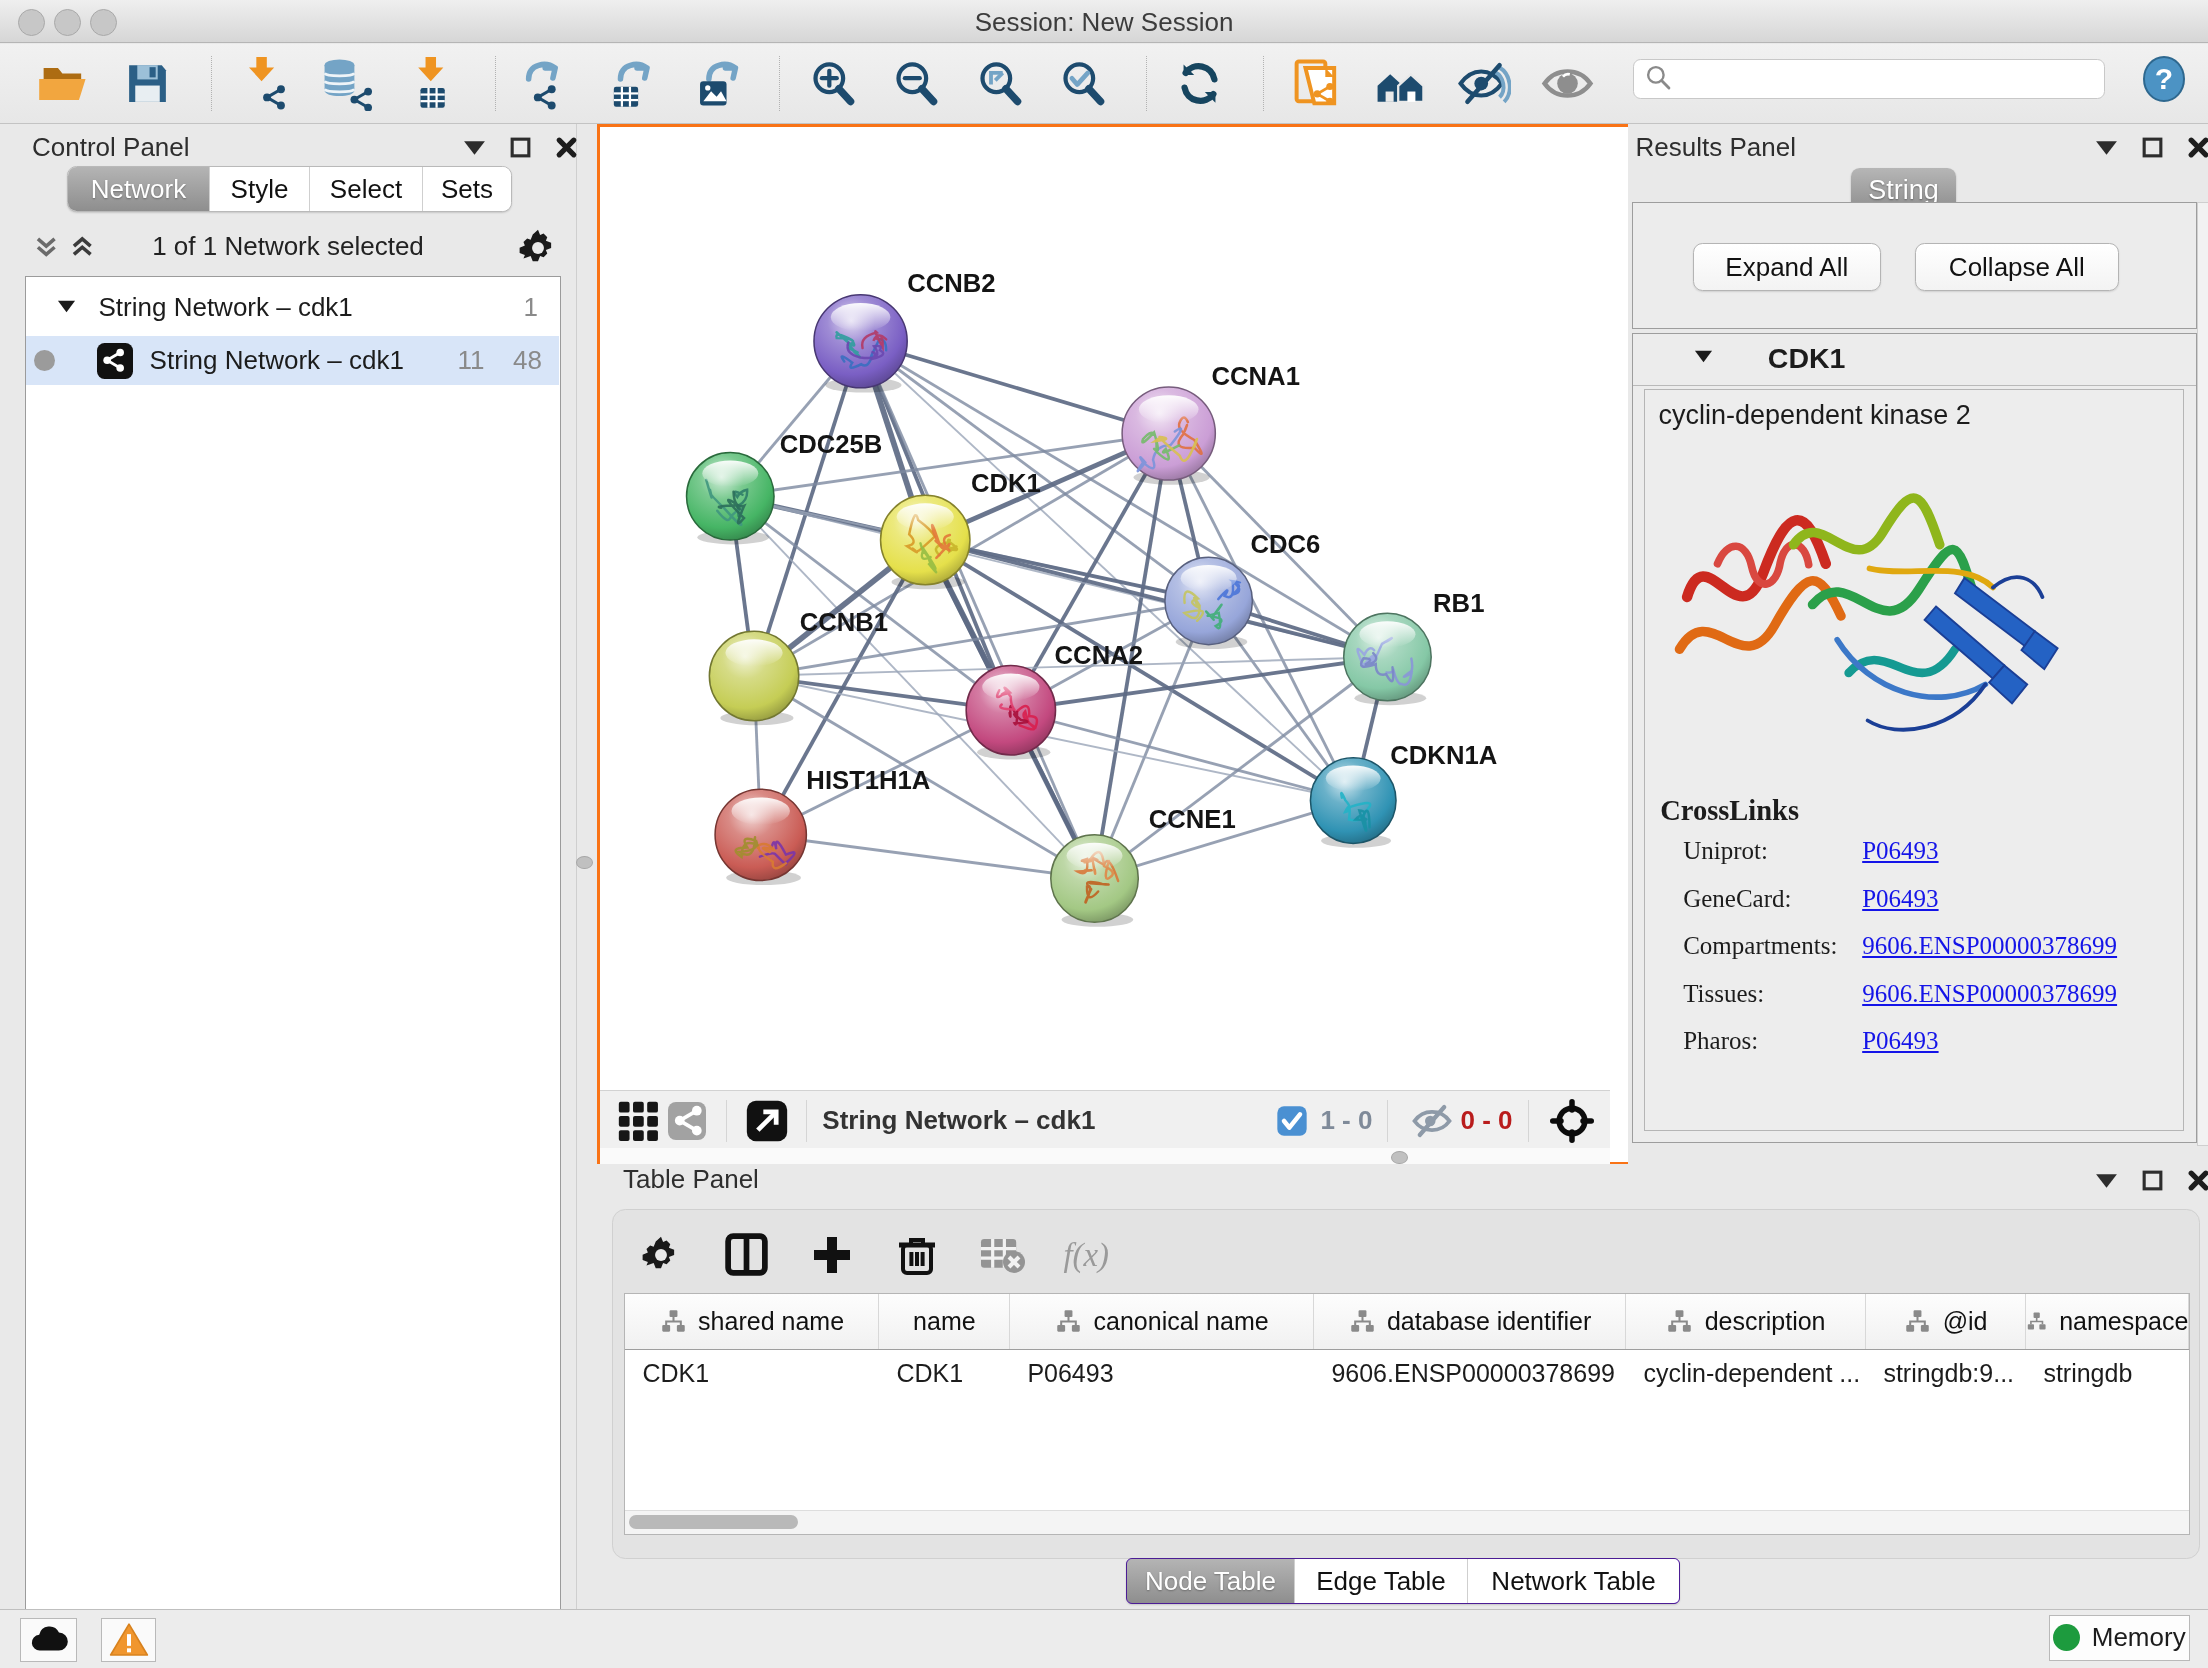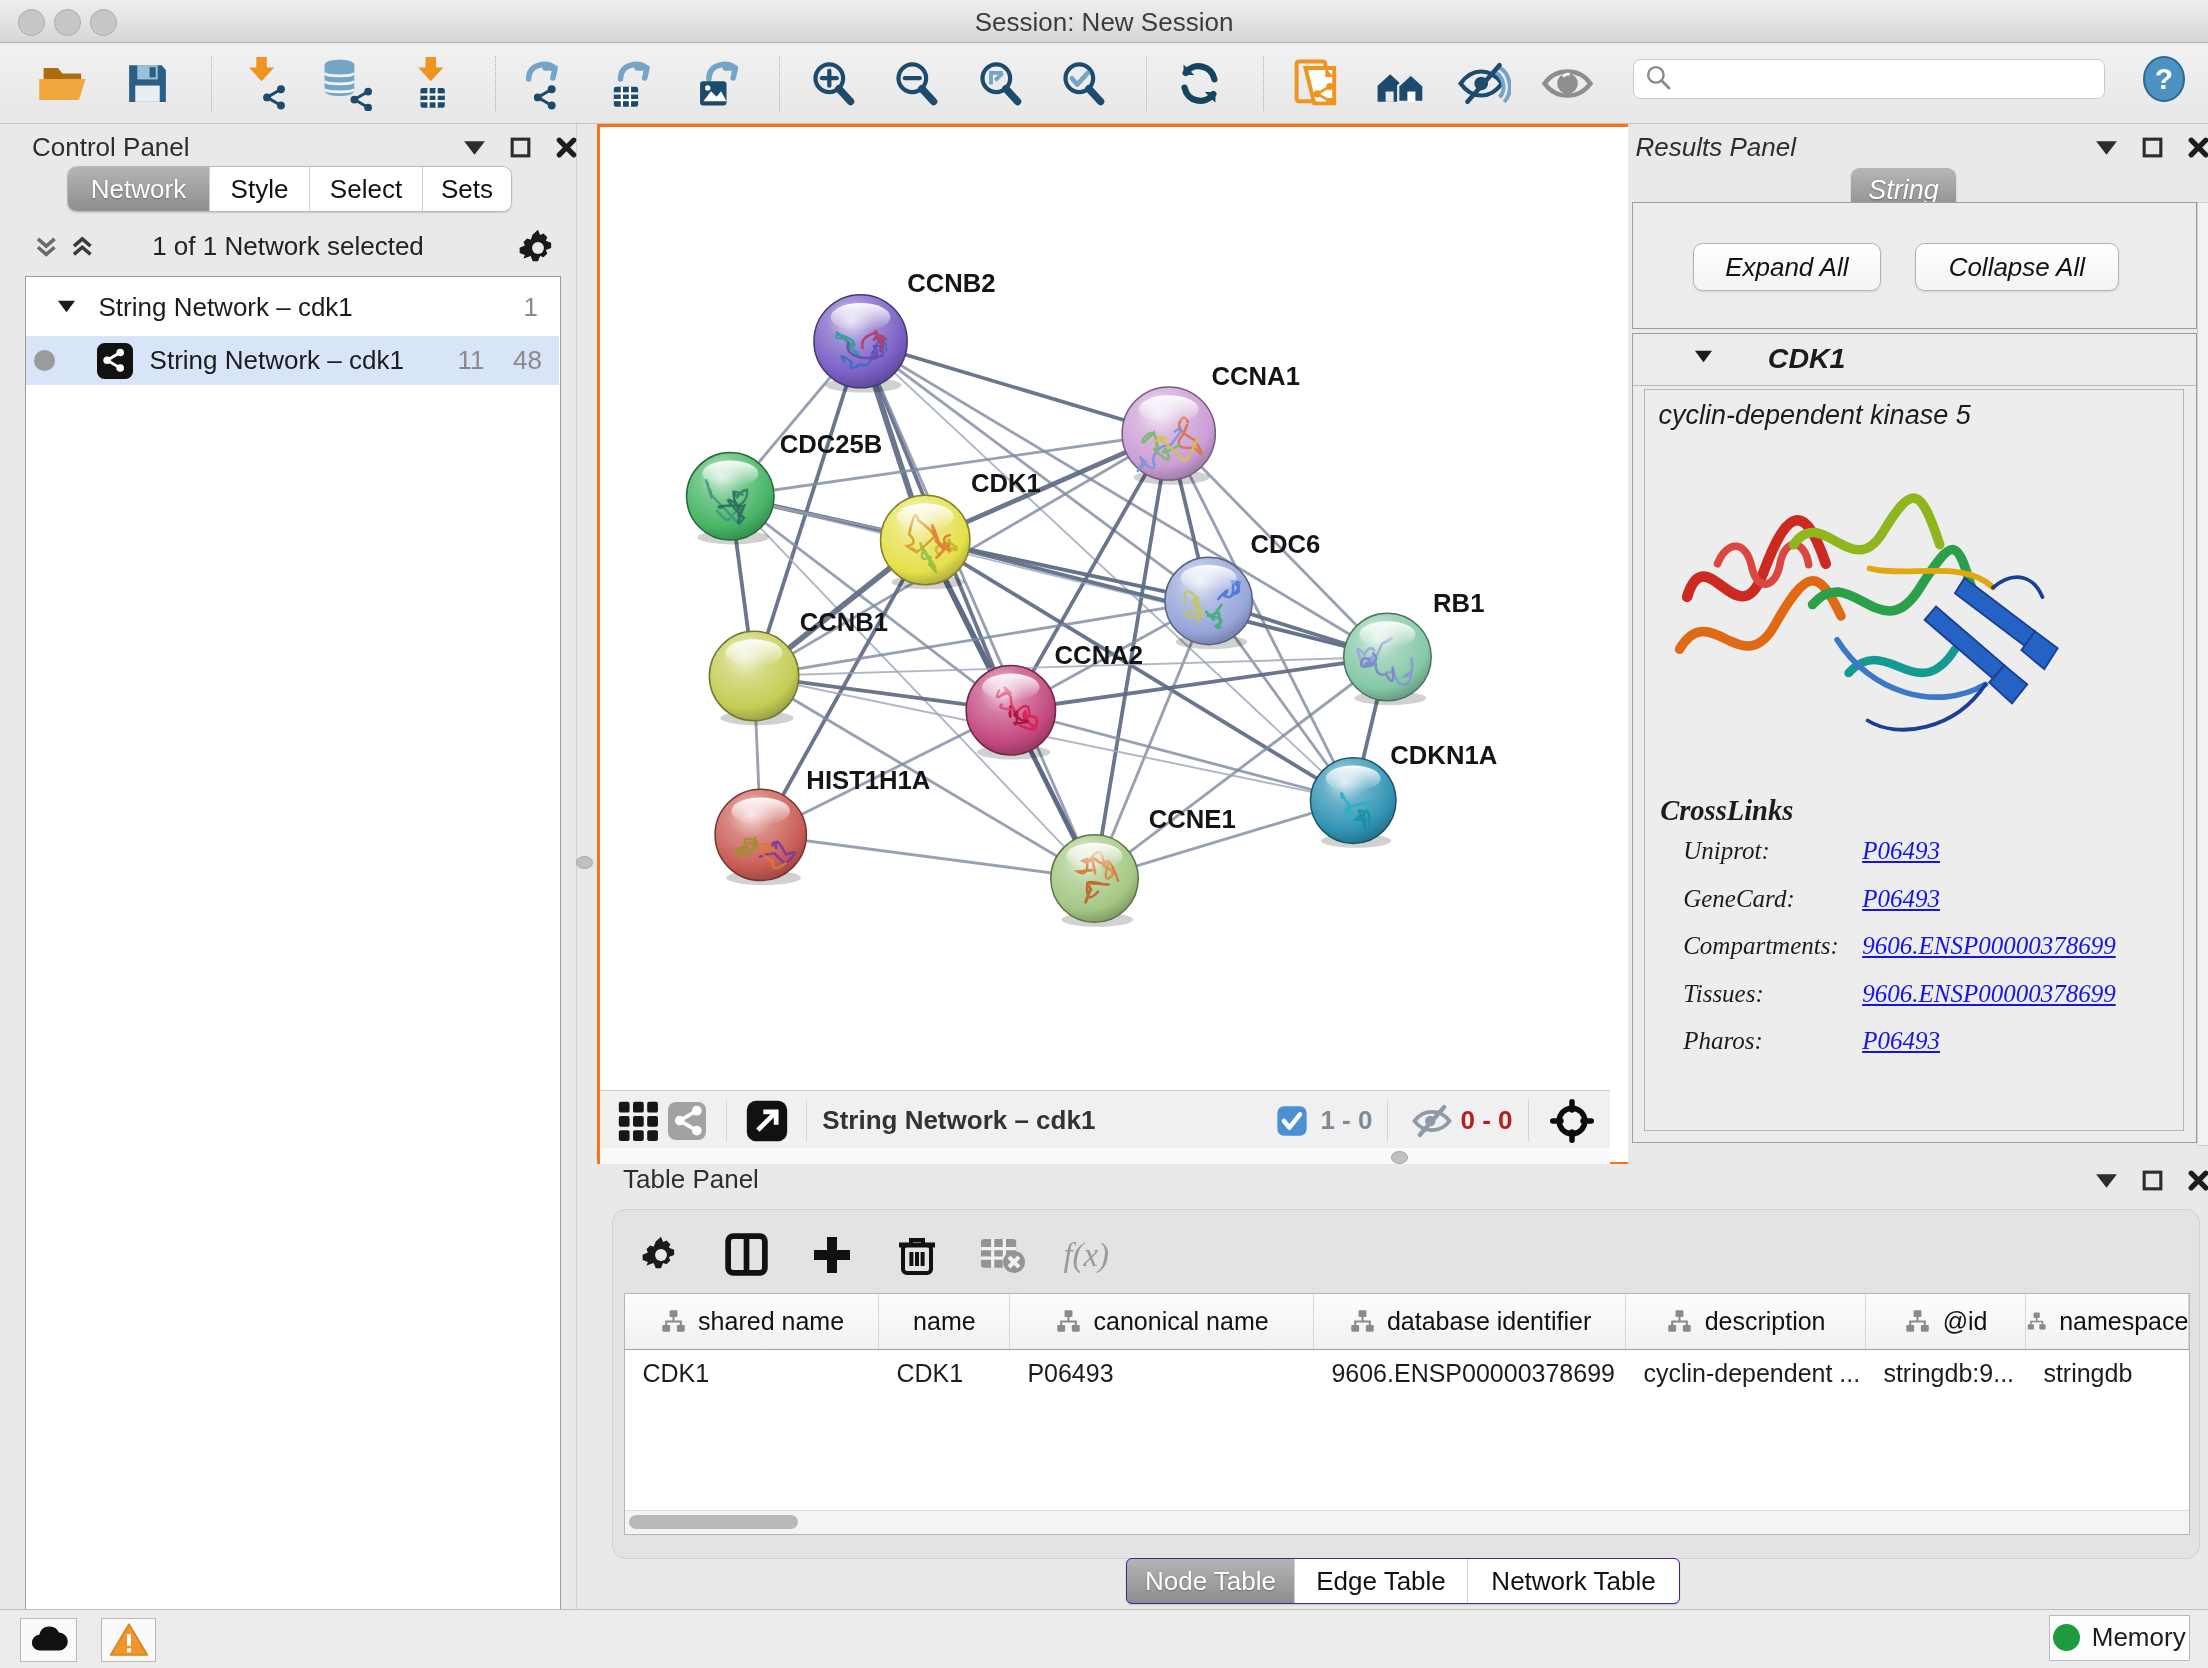--- a/index.html
+++ b/index.html
@@ -53,21 +53,21 @@
   .network-view{position:absolute;left:597px;top:124px;width:1060px;height:1041px;background:#fff;
     border:3px solid #f97316;box-sizing:border-box;font-weight:bold;}
   .net-canvas{position:absolute;left:0;top:0;}
   .net-toolbar{position:absolute;left:0;top:963px;width:1010px;height:59px;background:#f0f0f0;
     border-top:1.9px solid #d2d2d2;display:flex;align-items:center;font-size:26px;color:#555;}
   .nt-sep{width:0;height:42px;border-left:1.9px solid #d5d5d5;margin:0 15px;}
   .net-strip{position:absolute;left:0;top:1021px;width:1010px;height:17px;background:#fafafa;}
   .grip-dot{width:15px;height:11.4px;border-radius:50%;background:#c0c0c0;border:1px solid #a7a7a7;}
 
   
-  .results-panel{position:absolute;left:1628px;top:124px;width:580px;height:1041px;background:#e9e9e9;font-style:italic;}
+  .results-panel{position:absolute;left:1628px;top:124px;width:580px;height:1041px;background:#e9e9e9;}
   .rp-box{position:absolute;left:3.8px;background:#ececec;border:1.9px solid #9d9d9d;box-sizing:border-box;}
   .btn{background:linear-gradient(#ffffff,#f3f3f3);border:1px solid #b4b4b4;border-radius:9.5px;
     font-size:26px;display:flex;align-items:center;justify-content:center;color:#111;
     box-shadow:0 1px 1.9px rgba(0,0,0,.12);}
   .string-pill{position:absolute;left:223px;top:44px;width:105px;height:44px;border-radius:8.6px;
     background:linear-gradient(#b6b6b6,#8d8d8d);color:#fff;font-size:27px;display:flex;
     align-items:center;justify-content:center;text-shadow:0 1px 1.9px rgba(0,0,0,.35);
     box-shadow:0 1px 1.9px rgba(0,0,0,.25);}
   .xl-row{position:absolute;font-family:"Liberation Serif","DejaVu Serif",serif;font-size:25px;}
   .xl-row a{color:#1414e8;text-decoration:underline;}
@@ -715,21 +715,21 @@
     </div>
 
     <div class="rp-box" style="top:209px;width:565px;height:810px;">
       <div class="abs" style="left:0;top:0;width:100%;height:51px;border-bottom:1.9px solid #b9b9b9;">
         <span class="abs" style="left:59px;top:13.3px;" id="tri-cdk1"><svg width="23" height="19" viewBox="0 0 24 20">
               <path d="M3 4h18L12 16z" fill="#1a1a1a"></path>
             </svg></span>
         <span class="abs" style="left:135px;top:7.6px;font-size:28.5px;font-weight:bold;">CDK1</span>
       </div>
       <div class="abs" style="left:11.4px;top:55px;width:538px;height:740px;border:1px solid #b5b5b5;background:#ededed;">
-        <div class="abs" style="left:13.3px;top:9.5px;font-size:27px;">cyclin-dependent kinase 5</div>
+        <div class="abs" style="left:13.3px;top:9.5px;font-size:27px;">cyclin-dependent kinase 2</div>
 
         <svg class="abs" style="left:5.7px;top:55px;" width="418" height="342" viewBox="0 0 440 360">
           <g fill="none" stroke-linecap="round">
             <path d="M38 160 C58 95, 92 205, 118 135 S162 60, 184 125" stroke="#cc2a20" stroke-width="11"></path>
             <path d="M30 215 C62 160, 96 250, 130 190 S176 128, 200 180" stroke="#e06a14" stroke-width="10"></path>
             <path d="M70 125 C80 100,100 100,106 128 C112 156,132 150,136 124 C142 96,162 100,166 126" stroke="#d94840" stroke-width="8"></path>
             <path d="M150 105 C180 62, 212 145, 244 92 S284 45, 304 105" stroke="#8fb61c" stroke-width="10"></path>
             <path d="M170 168 C210 122, 242 215, 282 152 S322 100, 342 165" stroke="#2ba04a" stroke-width="10"></path>
             <path d="M208 240 C248 196, 280 278, 320 215" stroke="#159a92" stroke-width="9"></path>
             <path d="M196 205 C230 260, 300 282, 352 252" stroke="#3c78c8" stroke-width="6"></path>

